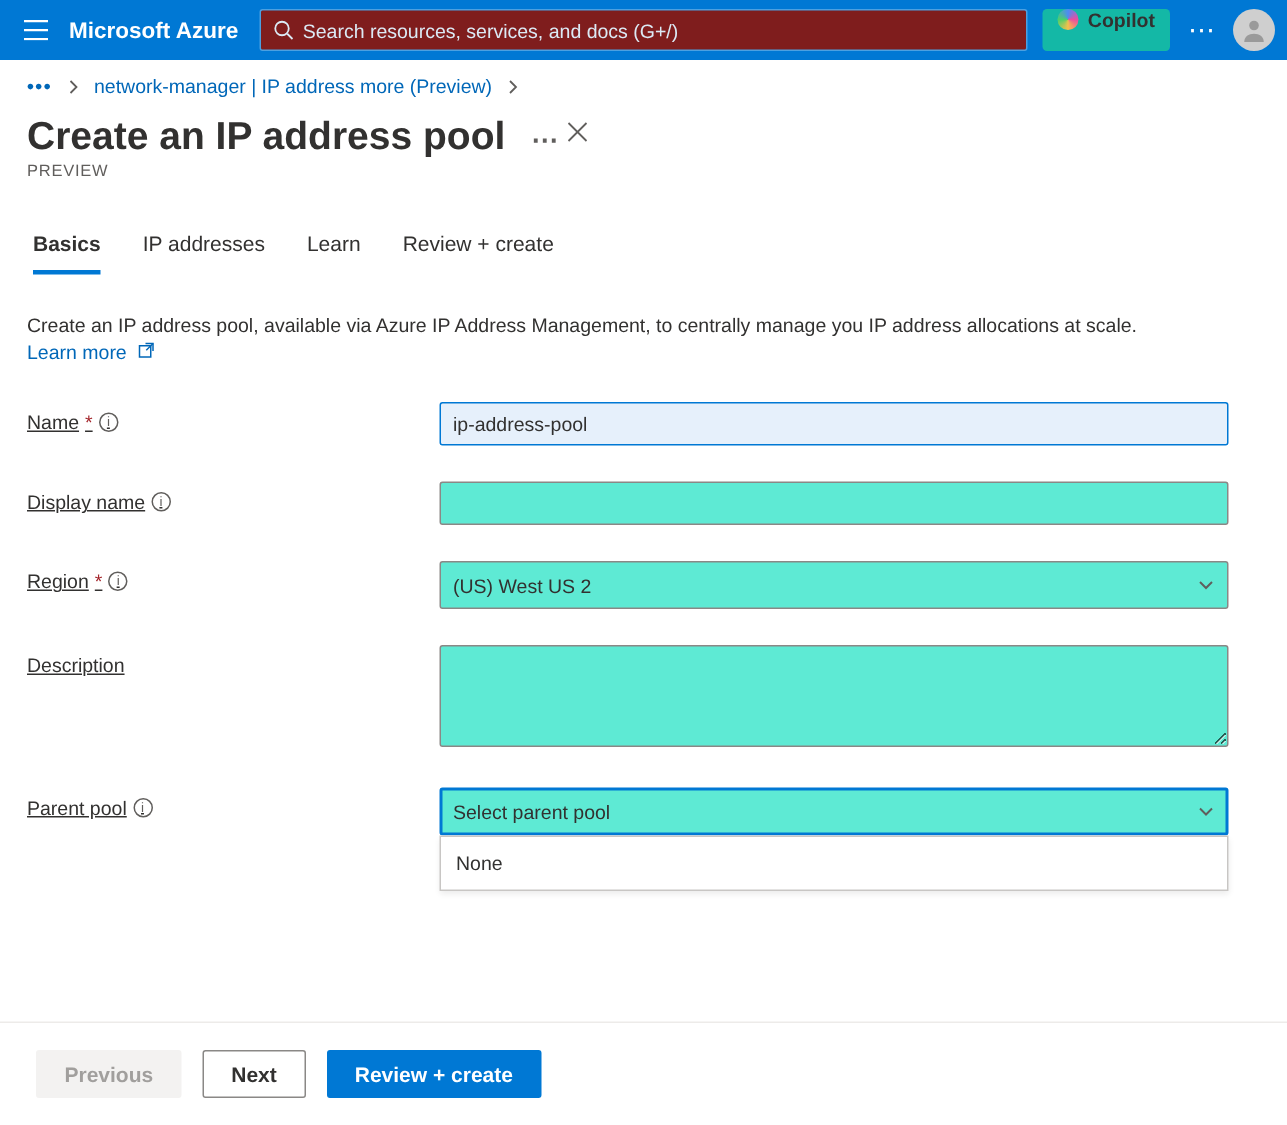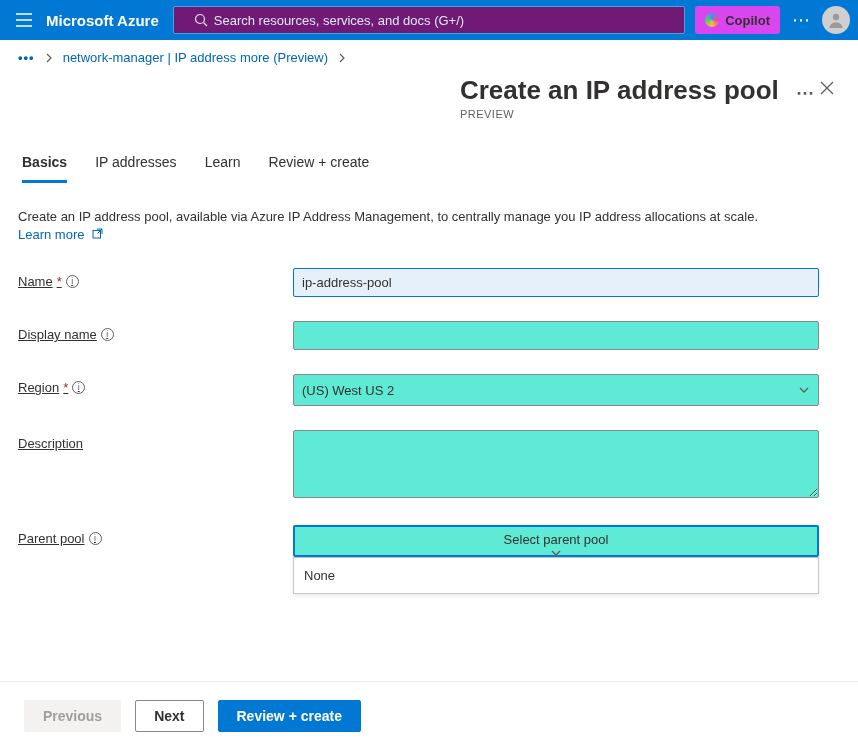--- a/index.html
+++ b/index.html
@@ -36,41 +36,41 @@
     padding: 0 8px;
     color: #fff;
     flex-shrink: 0;
   }
   .ham { width:32px; display:flex; align-items:center; justify-content:center; cursor:pointer;}
   .brand { font-weight:600; font-size:15px; padding:0 14px 0 6px; white-space:nowrap;}
   .search {
     flex: 1;
     max-width: 520px;
     height: 28px;
-    background: #701a75;
+    background: #7f1d1d;
     border: 1px solid #4ba0e1;
     border-radius: 2px;
     display: flex;
     align-items: center;
-    padding: 0 20px;
+    padding: 0 8px;
     color: #dceaf5;
     margin-right: 10px;
   }
   .search span { margin-left:6px; font-size:13px;}
   .copilot-btn {
     height: 28px;
-    background: #d946ef;
+    background: #14b8a6;
     color: #323130;
     border: none;
     border-radius: 3px;
     padding: 0 10px;
     font-size: 13px;
     font-weight: 600;
     display: flex;
-    align-items: center;
+    align-items: flex-start;
     gap: 6px;
     cursor: pointer;
   }
   .copilot-swirl {
     width:14px;height:14px;border-radius:50%;
     background: conic-gradient(#4b8bf5,#e94da0,#f5c04b,#4bd06a,#4b8bf5);
   }
   .header-ellipsis { color:#fff; padding:0 12px; font-size:18px; cursor:pointer;}
   .avatar {
     width:28px;height:28px;border-radius:50%;background:#cfcfcf;
@@ -79,21 +79,21 @@
   
   .breadcrumb {
     display:flex;align-items:center;gap:10px;
     padding:10px 18px; font-size:13px; color:#605e5c;
   }
   .breadcrumb .dots { color: var(--link-blue); cursor:pointer; font-weight:600; letter-spacing:1px;}
   .breadcrumb .chev { color:#605e5c;}
   .breadcrumb a { color: var(--link-blue); text-decoration:none; cursor:pointer;}
   
   .title-row {
-    display:flex; align-items:flex-start; justify-content:flex-end;
+    display:flex; align-items:flex-start; justify-content:flex-start;
     padding: 0 18px 4px 18px;
   }
   .title-block h1 { font-size:26px; font-weight:600; margin:0 0 2px 0;}
   .title-block .title-more { font-size:18px; color:#605e5c; margin-left:10px; cursor:pointer;}
   .title-block .subtitle { font-size:11px; letter-spacing:0.5px; color:#605e5c;}
   .close-x { font-size:18px; color:#605e5c; cursor:pointer; padding:6px;}
   
   .tabs { display:flex; gap:28px; padding:30px 22px 0 22px; border-bottom:1px solid transparent;}
   .tab { font-size:14px; padding:0 0 10px 0; cursor:pointer; color:#323130;}
   .tab.active { font-weight:600; border-bottom:3px solid var(--azure-blue);}
@@ -122,21 +122,21 @@
     color:#323130;
   }
   .text-input.selected {
     background: var(--field-selected-bg);
     border-color: var(--field-selected-border);
   }
   .select-input {
     display:flex; align-items:center; justify-content:space-between;
     cursor:pointer; height:32px;
   }
-  .select-input.active { border:2px solid var(--azure-blue); padding:5px 7px;flex-direction:column;}
+  .select-input.active { border:2px solid var(--azure-blue); padding:5px 7px;}
   .select-input .chev-down {
     width:12px;height:12px;display:inline-block;
   }
   .textarea-input { height:68px; resize:both;}
   .dropdown-panel {
     border:1px solid var(--border-light);
     border-top:1px solid var(--border-light);
     background:#fff;
     box-shadow:0 2px 4px rgba(0,0,0,0.08);
     margin-top:0px;

